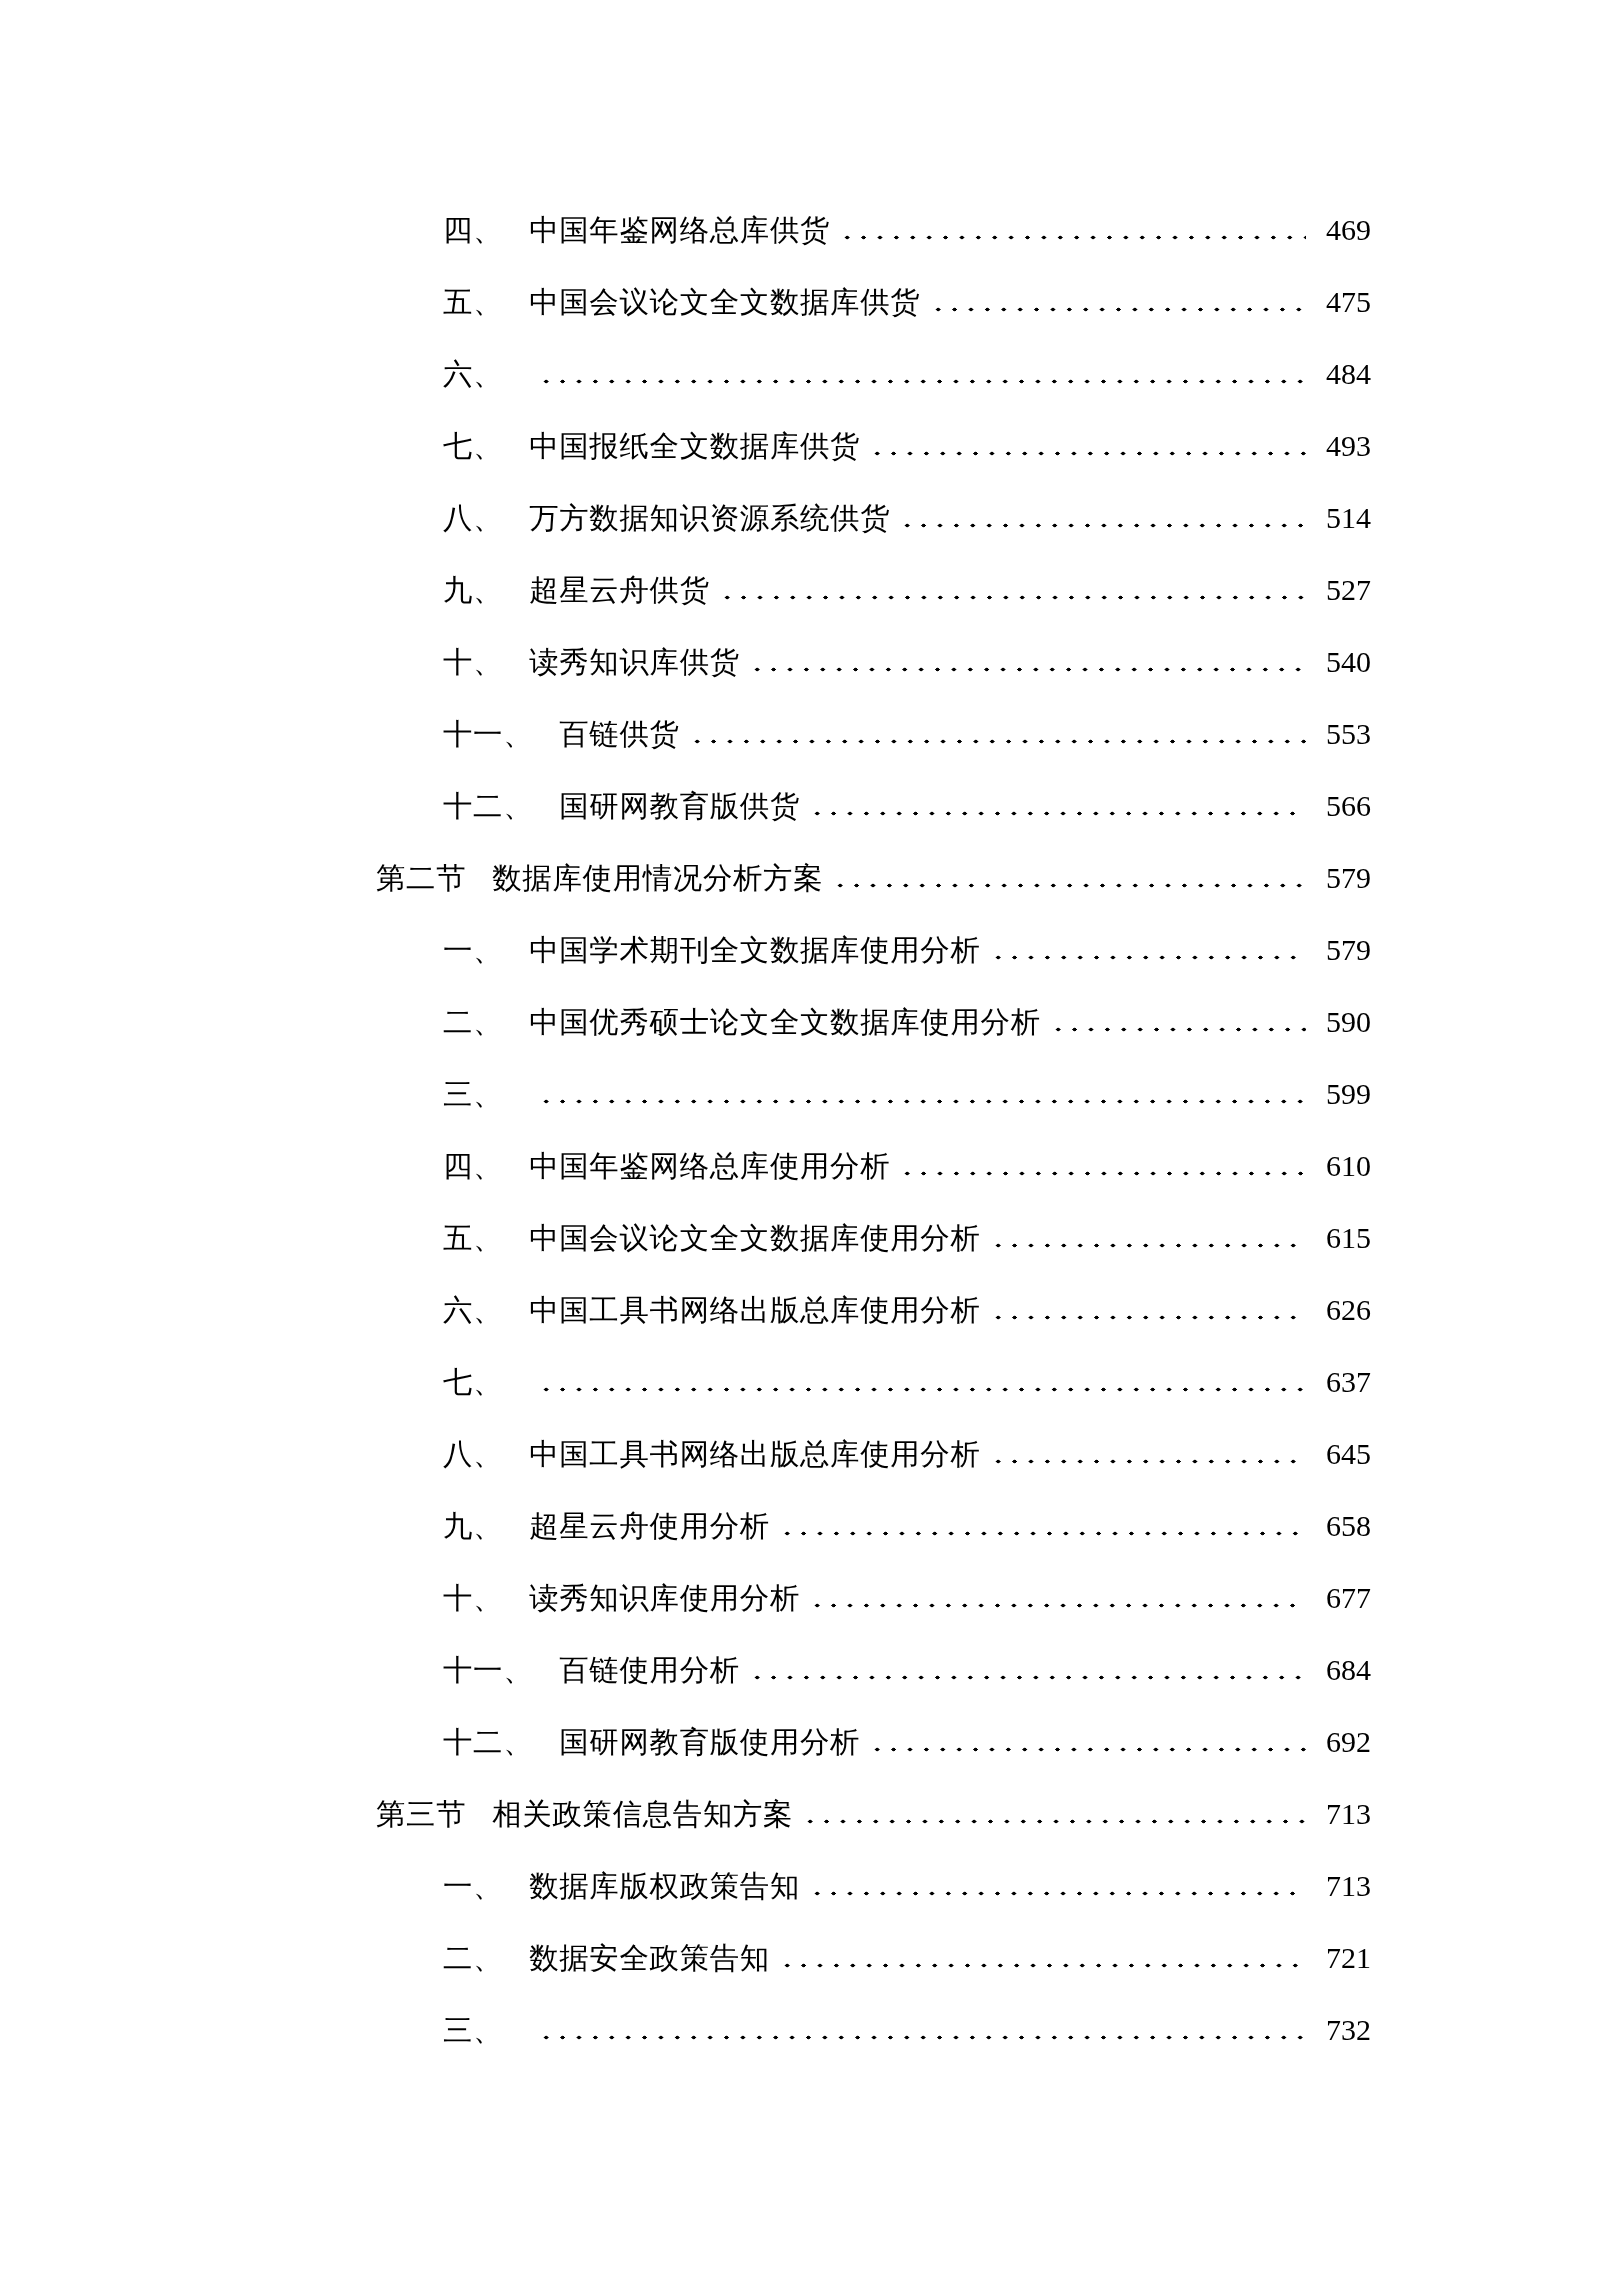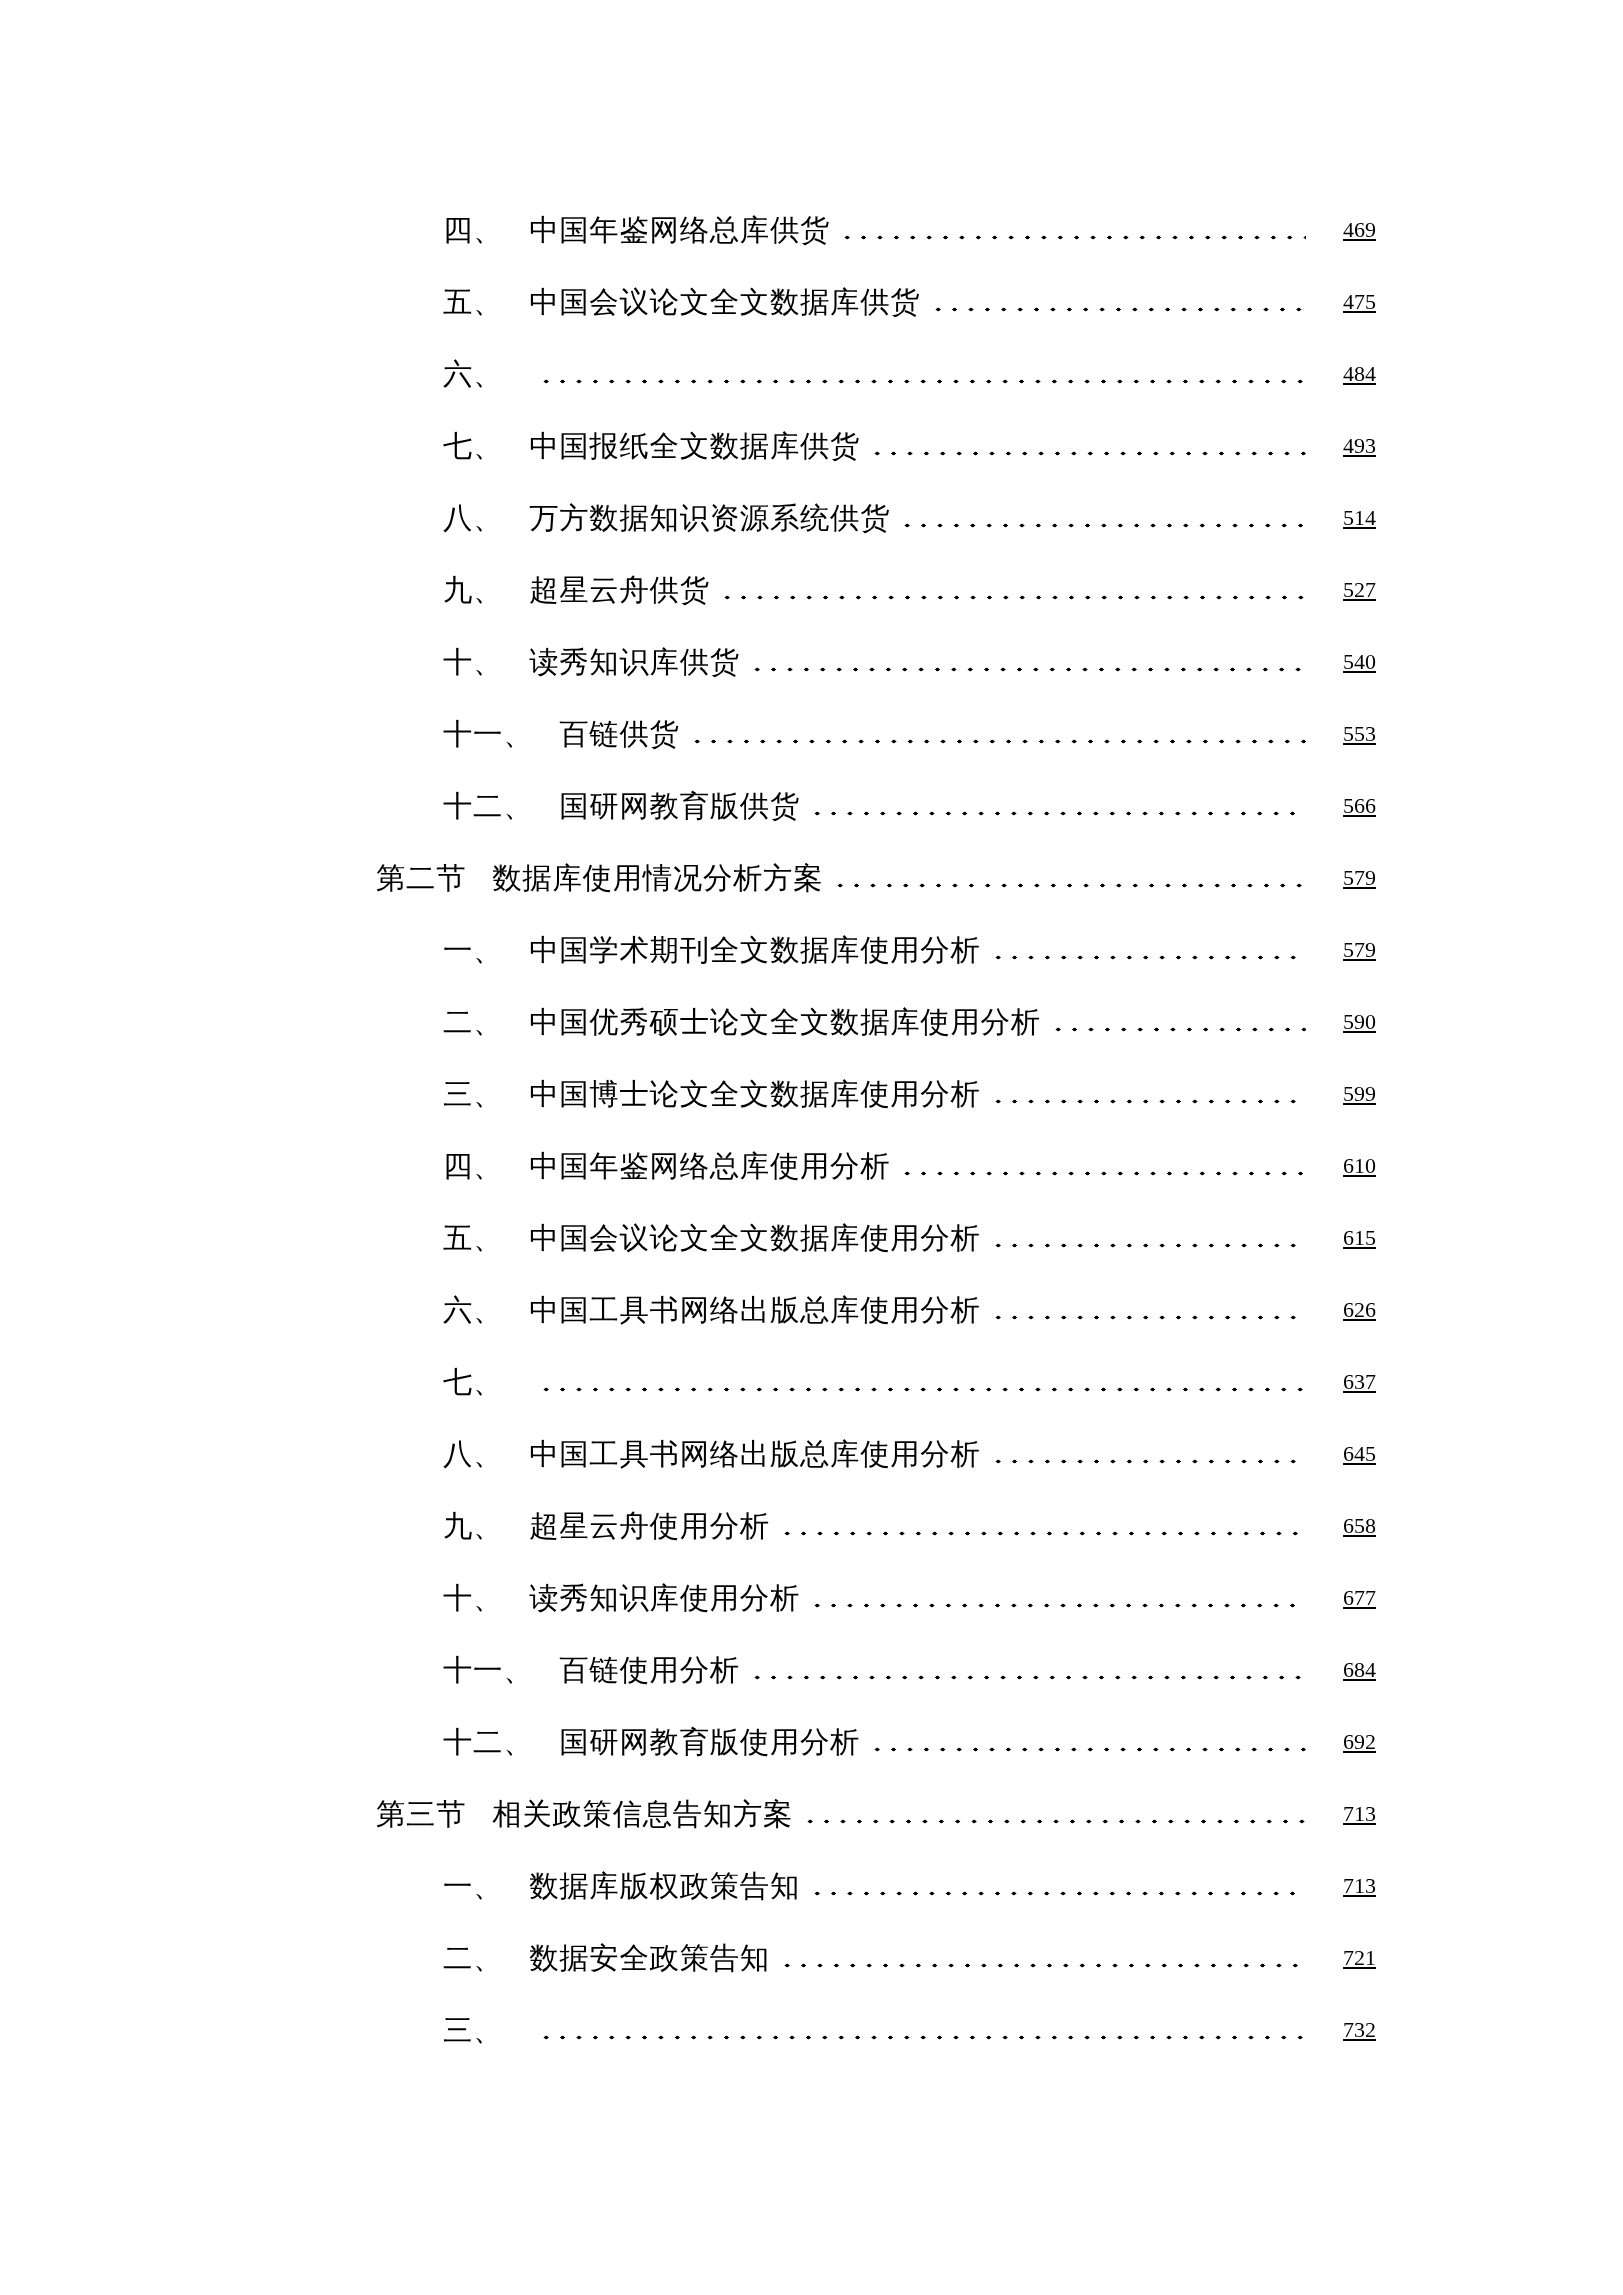--- a/index.html
+++ b/index.html
@@ -50,23 +50,21 @@
     min-width: 26px;
     margin: 0 19.6px 0 9.2px;
     background-image: radial-gradient(circle, #000000 0 2px, rgba(0,0,0,0) 2.1px);
     background-size: 16.4px 5.2px;
     background-repeat: repeat-x;
     background-position: left calc(50% + 7.2px);
   }
   .pagenum {
     flex: 0 0 auto;
     min-width: 50px;
-    text-align: right;
-    font-size: 22px;
-    text-decoration: underline;
+    font-size: 30px;
   }
 </style>
 </head>
 <body>
 
 <div class="page">
   <div class="toc">
       <div class="row item">
         <span class="num">四、</span>
         <span class="title">中国年鉴网络总库供货</span>
@@ -133,21 +131,20 @@
         <span class="pagenum">579</span>
       </div>
       <div class="row item">
         <span class="num">二、</span>
         <span class="title">中国优秀硕士论文全文数据库使用分析</span>
         <div class="dots"></div>
         <span class="pagenum">590</span>
       </div>
       <div class="row item">
         <span class="num">三、</span>
-        <span class="title">中国博士论文全文数据库使用分析</span>
         <div class="dots"></div>
         <span class="pagenum">599</span>
       </div>
       <div class="row item">
         <span class="num">四、</span>
         <span class="title">中国年鉴网络总库使用分析</span>
         <div class="dots"></div>
         <span class="pagenum">610</span>
       </div>
       <div class="row item">

